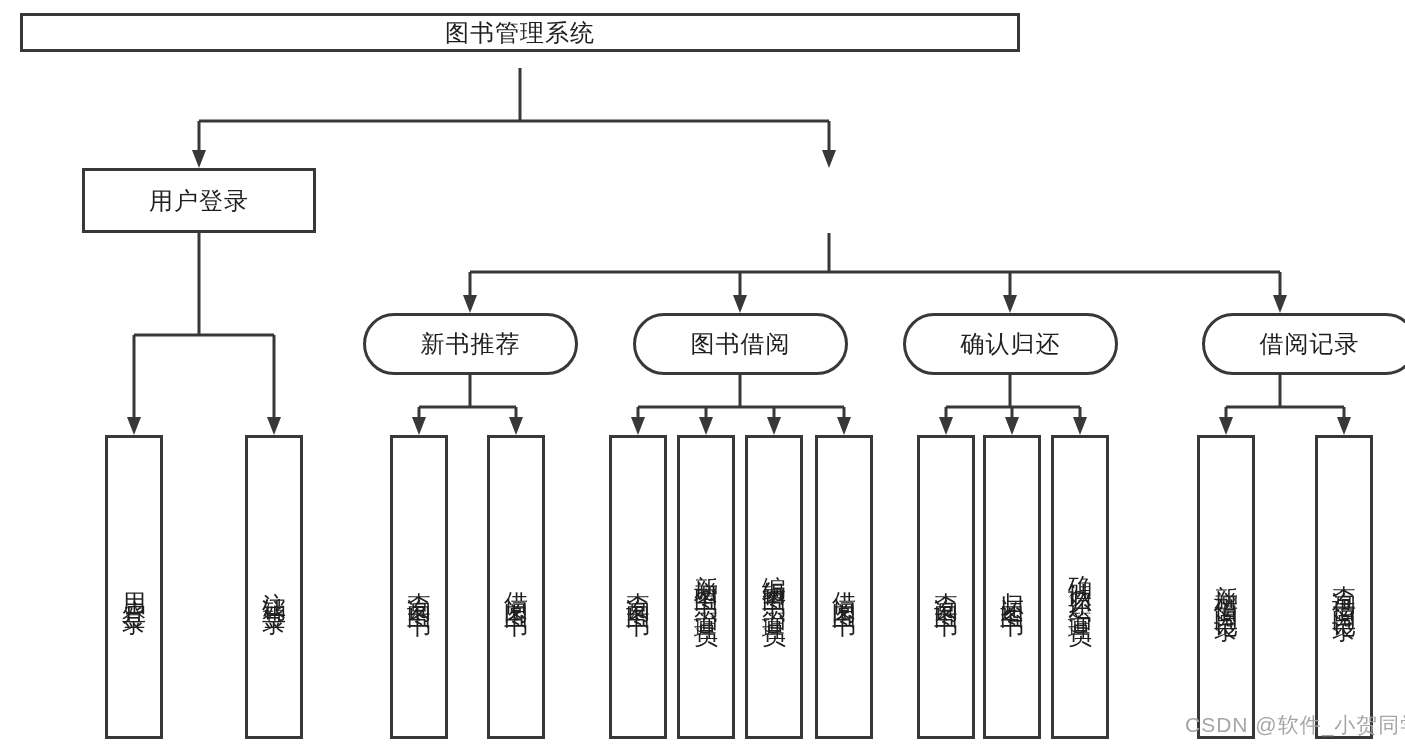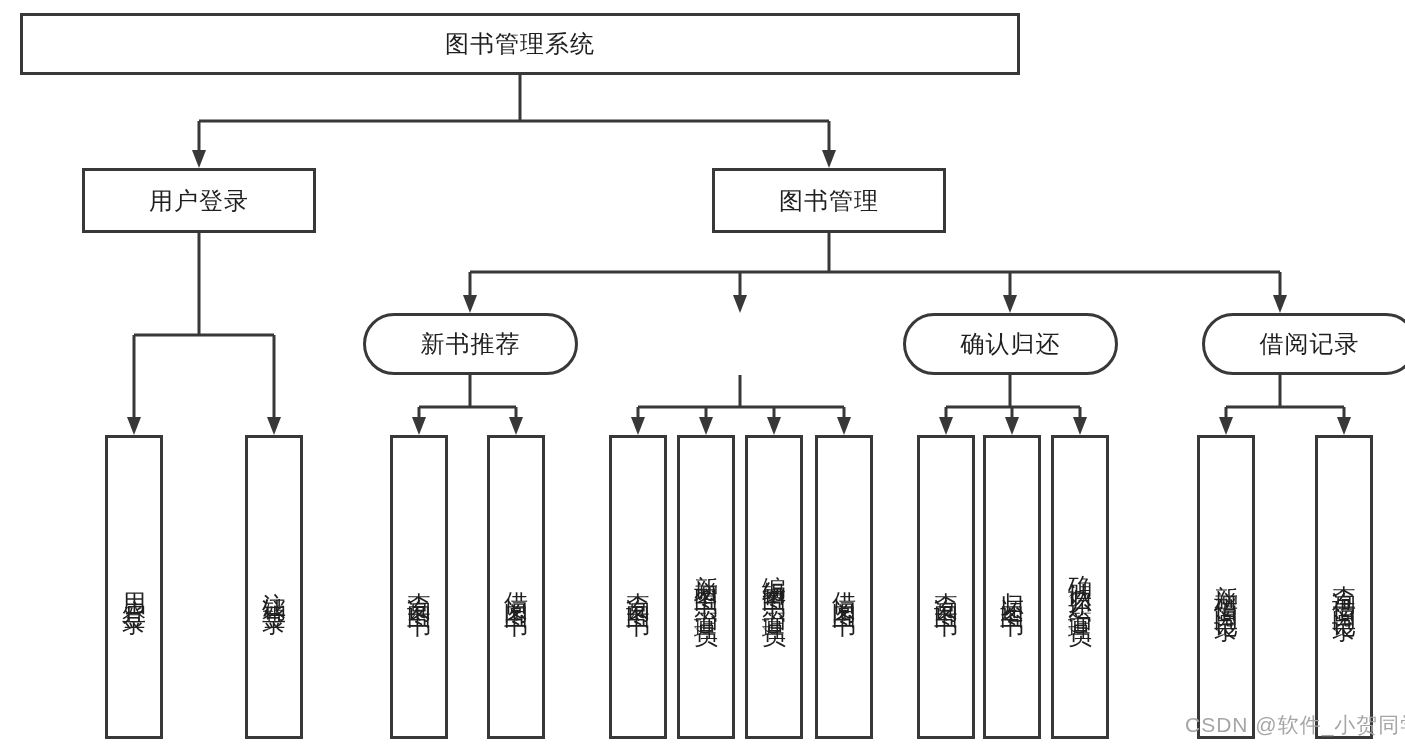--- a/index.html
+++ b/index.html
@@ -38,21 +38,21 @@
     background:#fff;
     display:flex;
     align-items:center;
     justify-content:center;
     color:var(--text);
     font-size:24px;
     letter-spacing:1px;
     white-space:nowrap;
   }
   .node.root{
-    left:20px;top:13px;width:1000px;height:62px;
+    left:20px;top:13px;width:1000px;height:39px;
   }
   .node.lvl2{
     width:234px;height:65px;top:168px;
   }
   .node.lvl3{
     width:215px;height:62px;top:313px;border-radius:31px;
   }
   .node.leaf{
     width:58px;height:304px;top:435px;
   }
@@ -110,23 +110,23 @@
     <polygon points="1073,417 1087,417 1080,435"></polygon>
 
     <path d="M1280 375 V407 M1226 407 H1344 M1226 407 V420 M1344 407 V420"></path>
     <polygon points="1219,417 1233,417 1226,435"></polygon>
     <polygon points="1337,417 1351,417 1344,435"></polygon>
   </svg>
 
   <div class="node root">图书管理系统</div>
 
   <div class="node lvl2" style="left:82px">用户登录</div>
-  <div class="node lvl2" style="left:712px">图书管理</div>
 
   <div class="node lvl3" style="left:363px">新书推荐</div>
+  <div class="node lvl3" style="left:633px">图书借阅</div>
   <div class="node lvl3" style="left:903px">确认归还</div>
   <div class="node lvl3" style="left:1202px">借阅记录</div>
 
   <div class="node leaf" style="left:105px">
     <span>用户登录</span>
   </div>
   <div class="node leaf" style="left:245px">
     <span>注销登录</span>
   </div>
 

